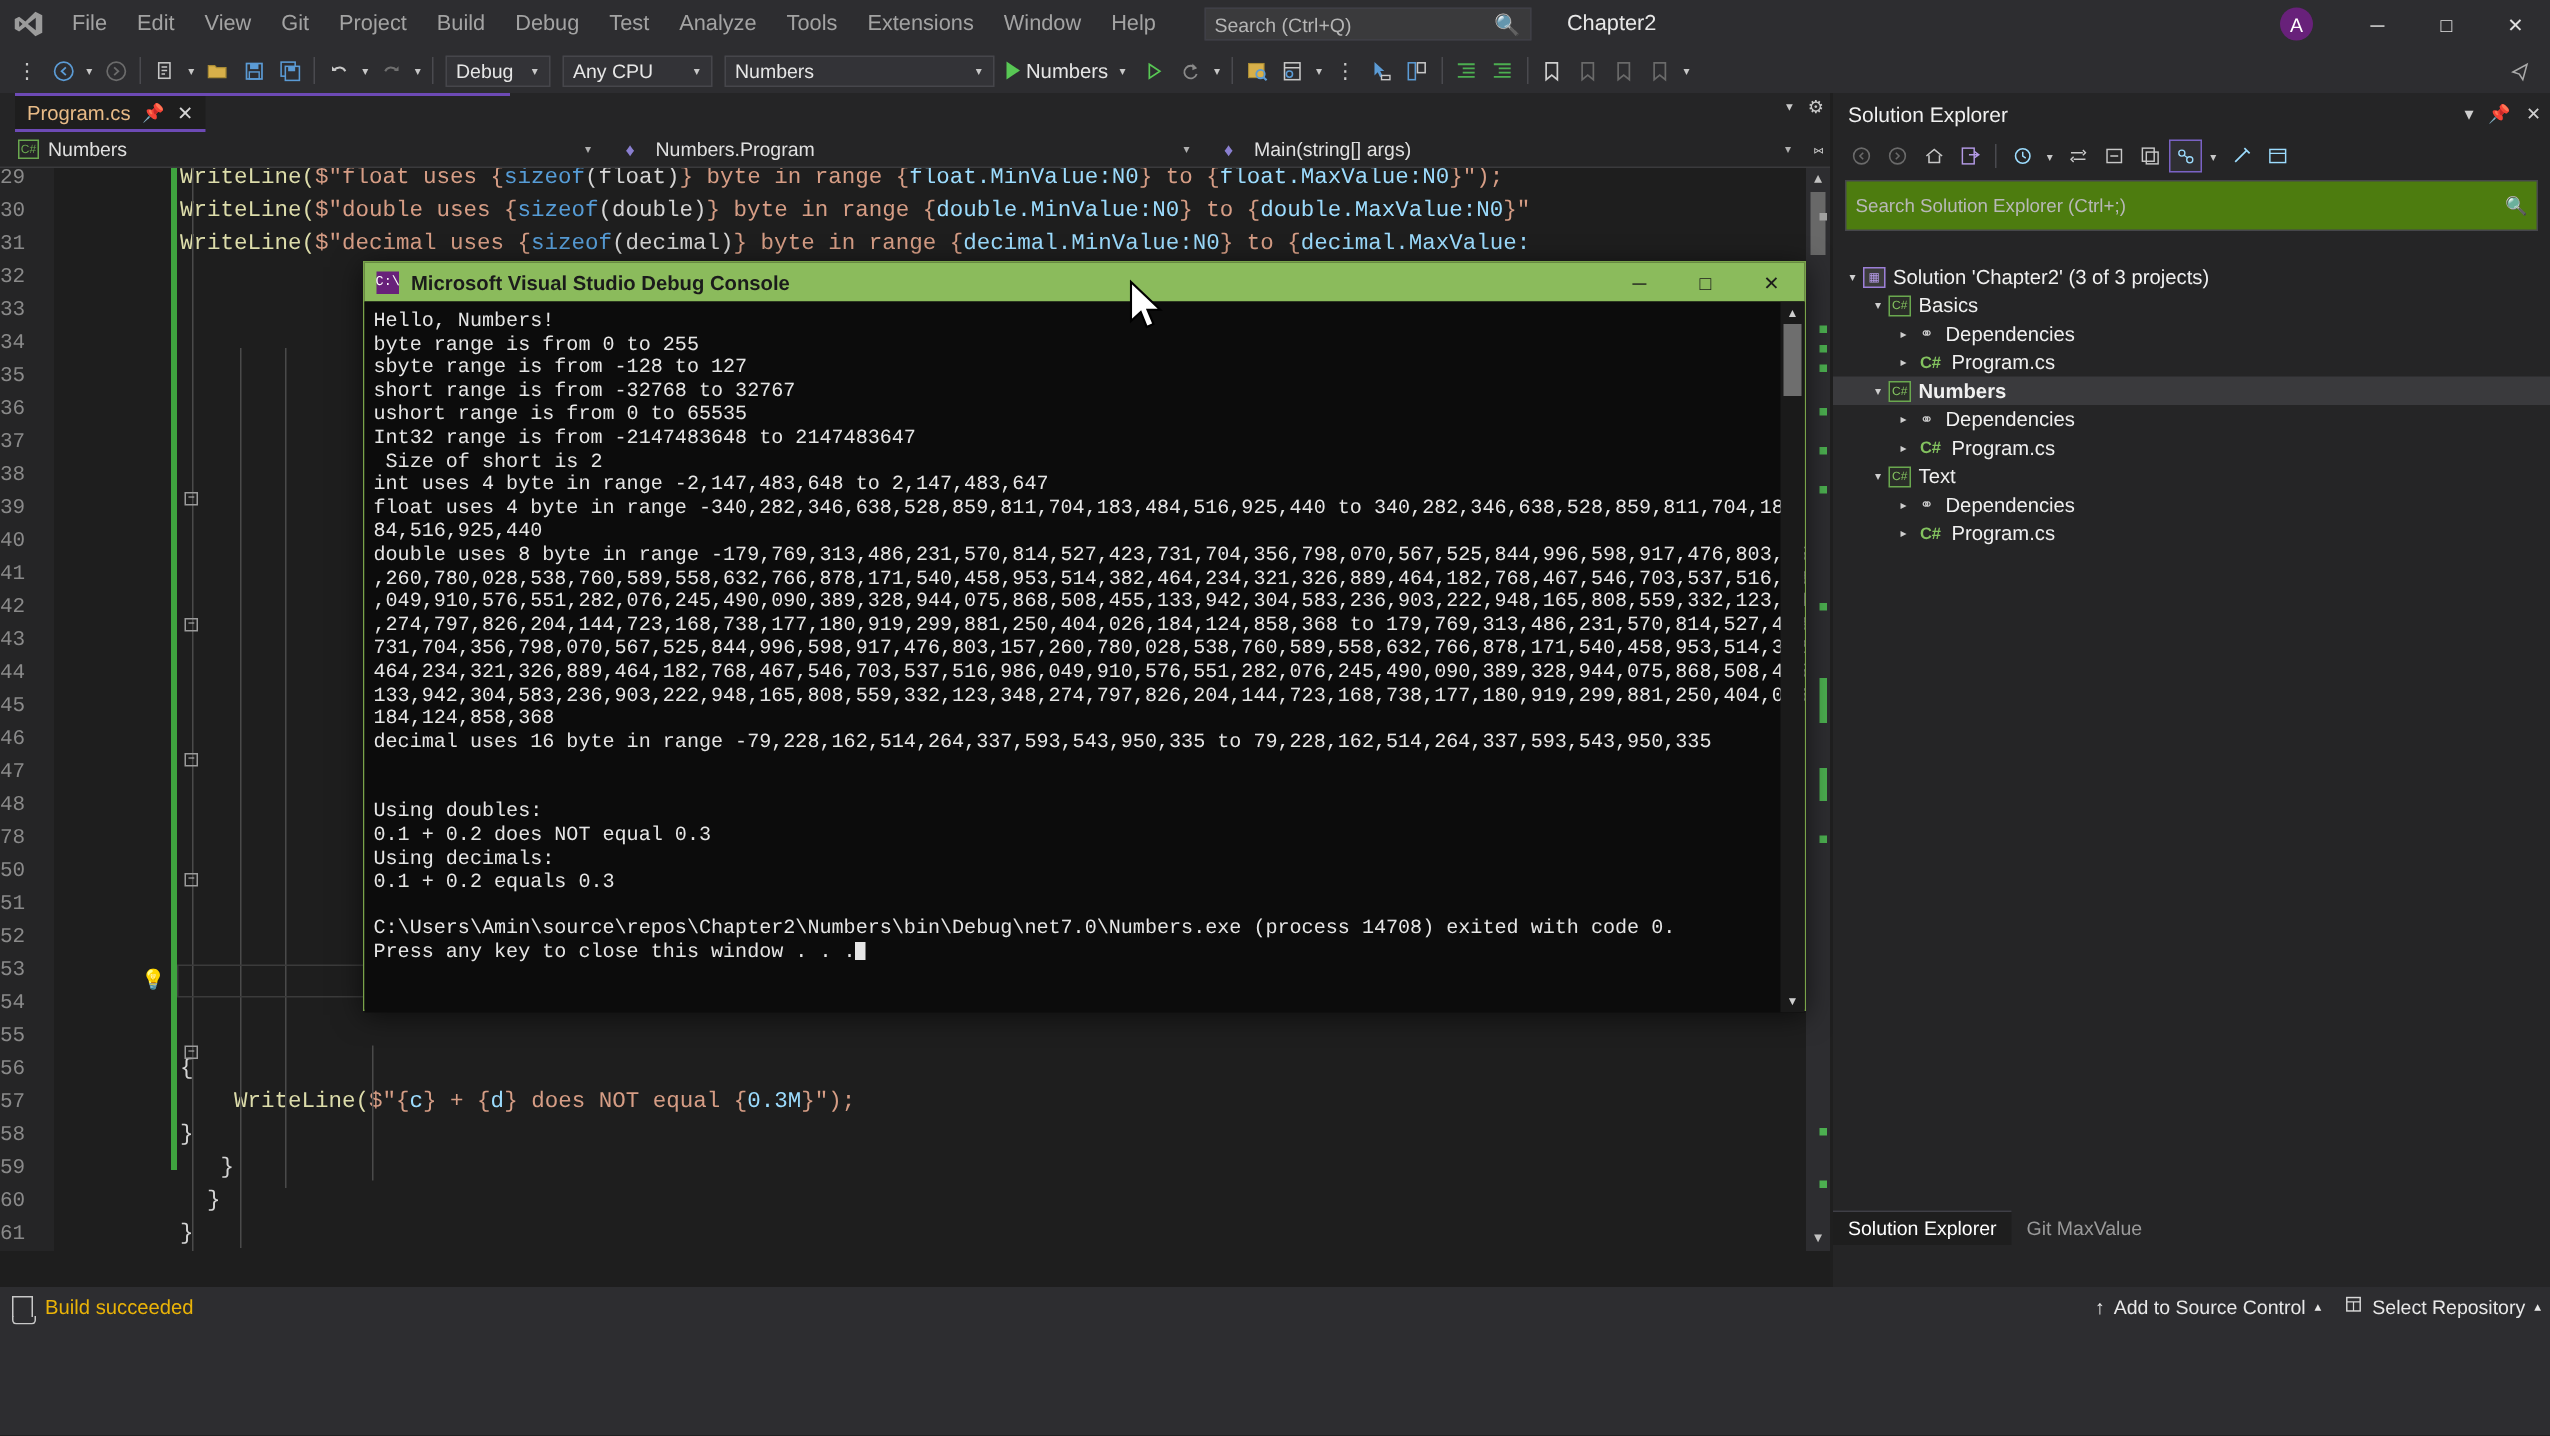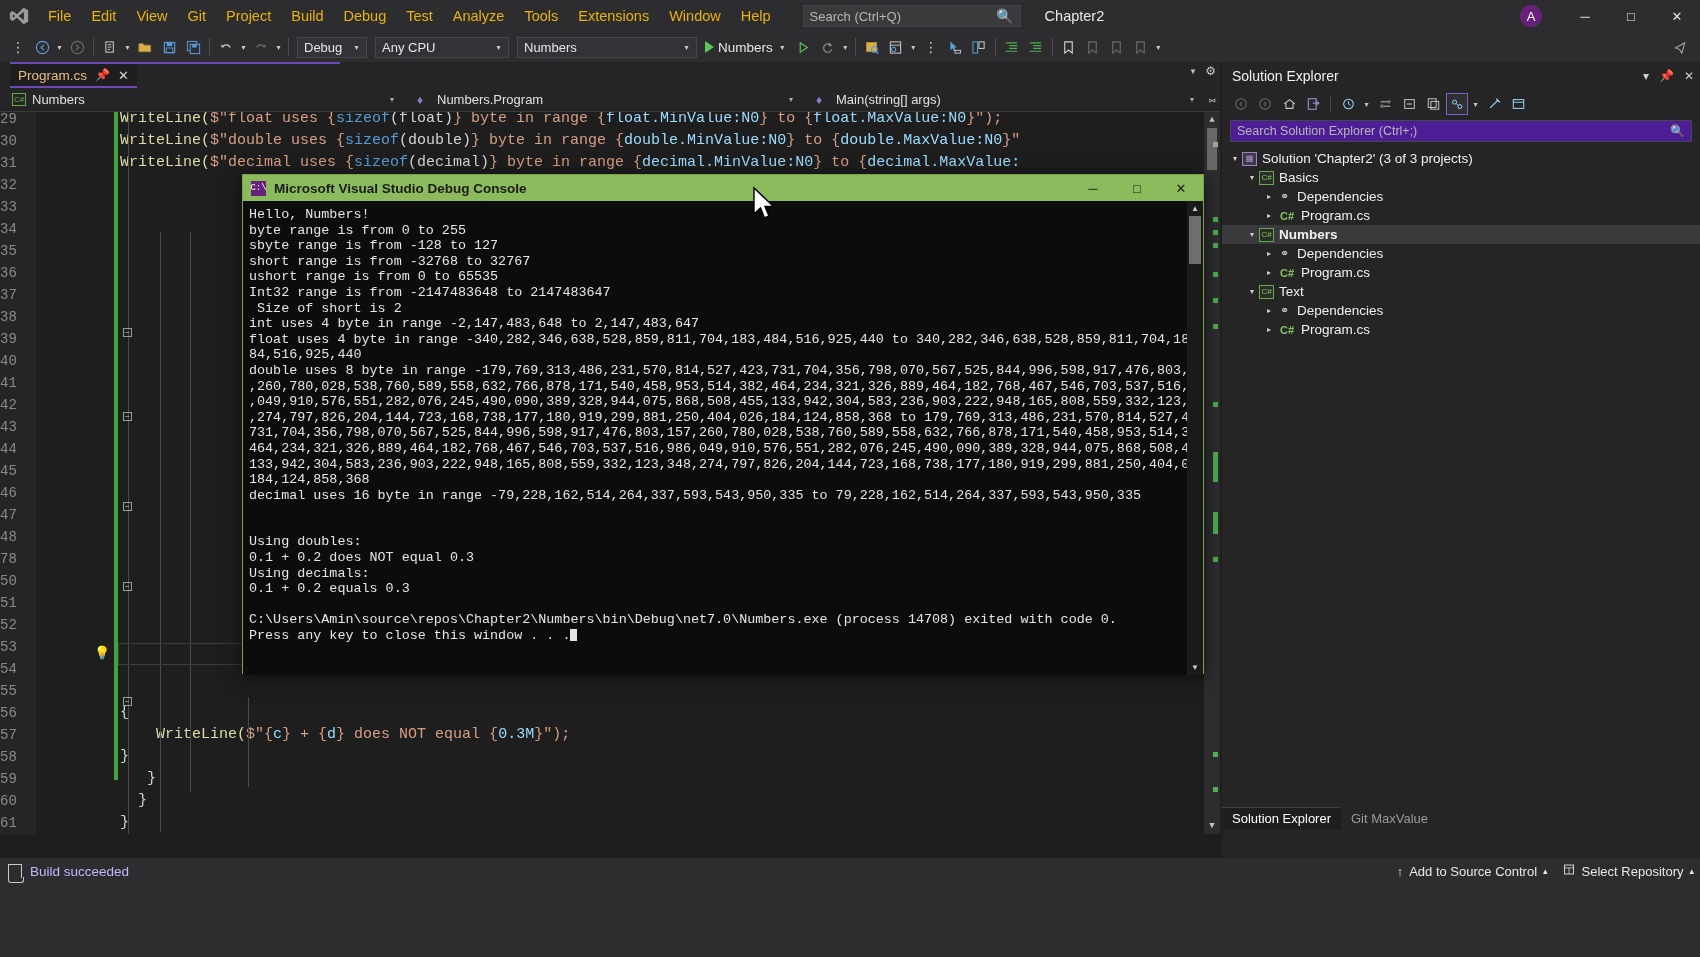--- a/index.html
+++ b/index.html
@@ -17,21 +17,21 @@
     position: absolute; top: 0; left: 0; width: 1700px; height: 32px;
     background: #2d2d30; display: flex; align-items: center;
   }
   .vs-logo {
     width: 38px; height: 32px; display: flex; align-items: center; justify-content: center;
     color: #9b9b9b;
   }
   .menu { display: flex; align-items: center; height: 32px; }
   .menu-item {
     padding: 0 10px; height: 32px; line-height: 32px; font-size: 14.5px;
-    color: #eab308; cursor: default; white-space: nowrap;
+    color: #a3a3a3; cursor: default; white-space: nowrap;
   }
   .searchbox {
     margin-left: 22px; width: 218px; height: 22px; background: #3a3a3c;
     border: 1px solid #3f3f46; display: flex; align-items: center;
     padding: 0 6px; position: relative;
   }
   .searchbox input {
     background: transparent; border: 0; outline: 0; color: #c9c9c9;
     font-family: "Liberation Sans", sans-serif; font-size: 13px; width: 185px;
   }
@@ -59,21 +59,21 @@
     color: #c8c8c8; font-size: 14px;
   }
   .tb-sep { width: 1px; height: 18px; background: #4a4a4f; margin: 0 4px; }
   .tb-caret { font-size: 8px; color: #c8c8c8; width: 11px; text-align: center; }
   .tb-combo {
     height: 21px; background: #333337; border: 1px solid #46464b;
     display: flex; align-items: center; justify-content: space-between;
     padding: 0 4px 0 6px; color: #e6e6e6; font-size: 13px; margin: 0 4px;
   }
   .combo-debug { width: 70px; }
-  .combo-cpu { width: 134px; }
+  .combo-cpu { width: 100px; }
   .combo-proj { width: 180px; }
   .run-btn { display: flex; align-items: center; gap: 4px; padding: 0 4px; height: 24px; }
   .run-label { font-size: 13.5px; color: #e6e6e6; }
   .tri-green {
     width: 0; height: 0; border-left: 9px solid #58c754;
     border-top: 6px solid transparent; border-bottom: 6px solid transparent;
   }
 
   
   .editor-wrap { position: absolute; top: 62px; left: 0; width: 1220px; height: 796px; background: #1e1e1e; }
@@ -179,21 +179,21 @@
   .se-title { font-size: 14px; color: #f0f0f0; }
   .se-hdr-icons { display: flex; align-items: center; gap: 10px; color: #cfcfcf; font-size: 12px; }
   .se-toolbar { height: 28px; display: flex; align-items: center; gap: 2px; padding-left: 8px; }
   .se-tb-btn {
     width: 22px; height: 22px; display: flex; align-items: center; justify-content: center;
     color: #c2c2c2; font-size: 13px;
   }
   .se-tb-btn.active { border: 1px solid #7a62c4; background: #2f2f33; }
   .se-tb-sep { width: 1px; height: 16px; background: #4a4a4f; margin: 0 4px; }
   .se-search {
-    margin: 2px 8px 4px 8px; height: 22px; background: #4c1d95; border: 1px solid #46464b;
+    margin: 2px 8px 18px 8px; height: 34px; background: #4d7c0f; border: 1px solid #46464b;
     display: flex; align-items: center; padding: 0 6px; position: relative;
   }
   .se-search input {
     background: transparent; border: 0; outline: 0; color: #cfcfcf;
     font-family: "Liberation Sans", sans-serif; font-size: 12.5px; width: 400px;
   }
   .se-search input::placeholder { color: #b8b8b8; }
   .se-tree { padding-top: 3px; }
   .se-row {
     height: 19px; display: flex; align-items: center; font-size: 13.5px;
@@ -258,21 +258,21 @@
   }
   .build-row {
     position: absolute; top: 0; left: 0; width: 1700px; height: 26px;
     display: flex; align-items: center; padding-left: 8px; gap: 8px;
   }
   .build-icon { width: 14px; height: 14px; border: 1px solid #c8c8c8; border-bottom: 0; position: relative; }
   .build-icon:after {
     content: ''; position: absolute; left: -1px; bottom: -5px; width: 14px; height: 5px;
     border: 1px solid #c8c8c8; border-top: 0; border-radius: 0 0 3px 3px;
   }
-  .build-text { font-size: 13.5px; color: #c4b5fd; }
+  .build-text { font-size: 13.5px; color: #eab308; }
   .build-right { position: absolute; right: 6px; top: 0; height: 26px; display: flex; align-items: center; gap: 14px; }
   .br-item { display: flex; align-items: center; gap: 6px; font-size: 13px; color: #e8e8e8; }
 </style>
 </head>
 <body>
 
 <div id="app">
 
   <div class="titlebar">
     <div class="vs-logo">

